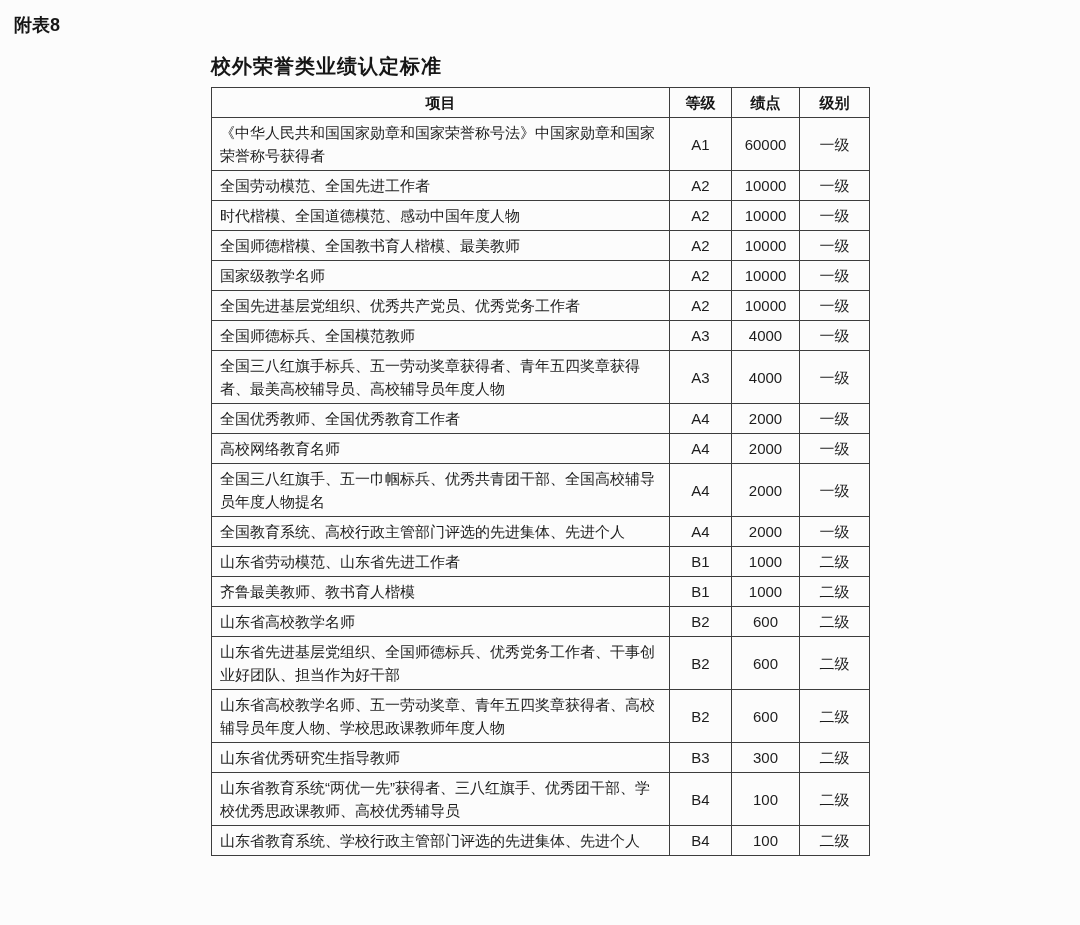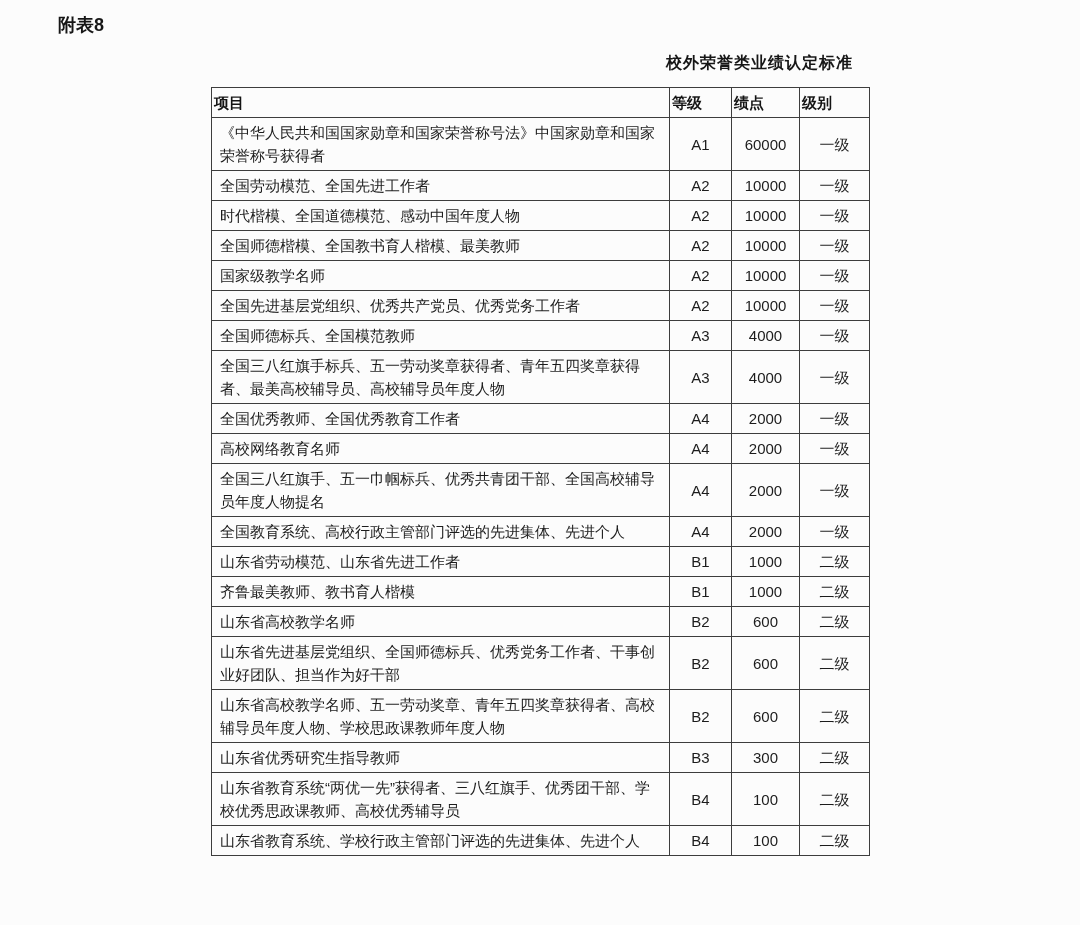--- a/index.html
+++ b/index.html
@@ -15,29 +15,28 @@
     position: relative;
     overflow: hidden;
   }
   .annex-label {
     position: absolute;
     left: 14px;
     top: 13px;
     font-size: 18px;
     font-weight: bold;
     color: #161616;
-    margin-left: 44px;
   }
   .doc-title {
     position: absolute;
-    left: 193px;
+    left: 211px;
     width: 660px;
     top: 53px;
-    text-align: right;
-    font-size: 16px;
+    text-align: left;
+    font-size: 20px;
     font-weight: bold;
     color: #161616;
     letter-spacing: 1px;
   }
   table.standards {
     position: absolute;
     left: 211px;
     top: 87px;
     width: 658px;
     border-collapse: collapse;
@@ -46,21 +45,21 @@
   }
   table.standards th,
   table.standards td {
     border: 1.5px solid #3d3d3d;
     font-size: 15px;
     line-height: 23px;
     vertical-align: middle;
   }
   table.standards th {
     font-weight: bold;
-    text-align: left;
+    text-align: center;
     padding: 3px 2px;
     height: 29px;
     color: #141414;
   }
   td.col-item {
     text-align: left;
     padding: 3px 6px 3px 8px;
     height: 28px;
   }
   td.col-grade, td.col-points, td.col-level {

